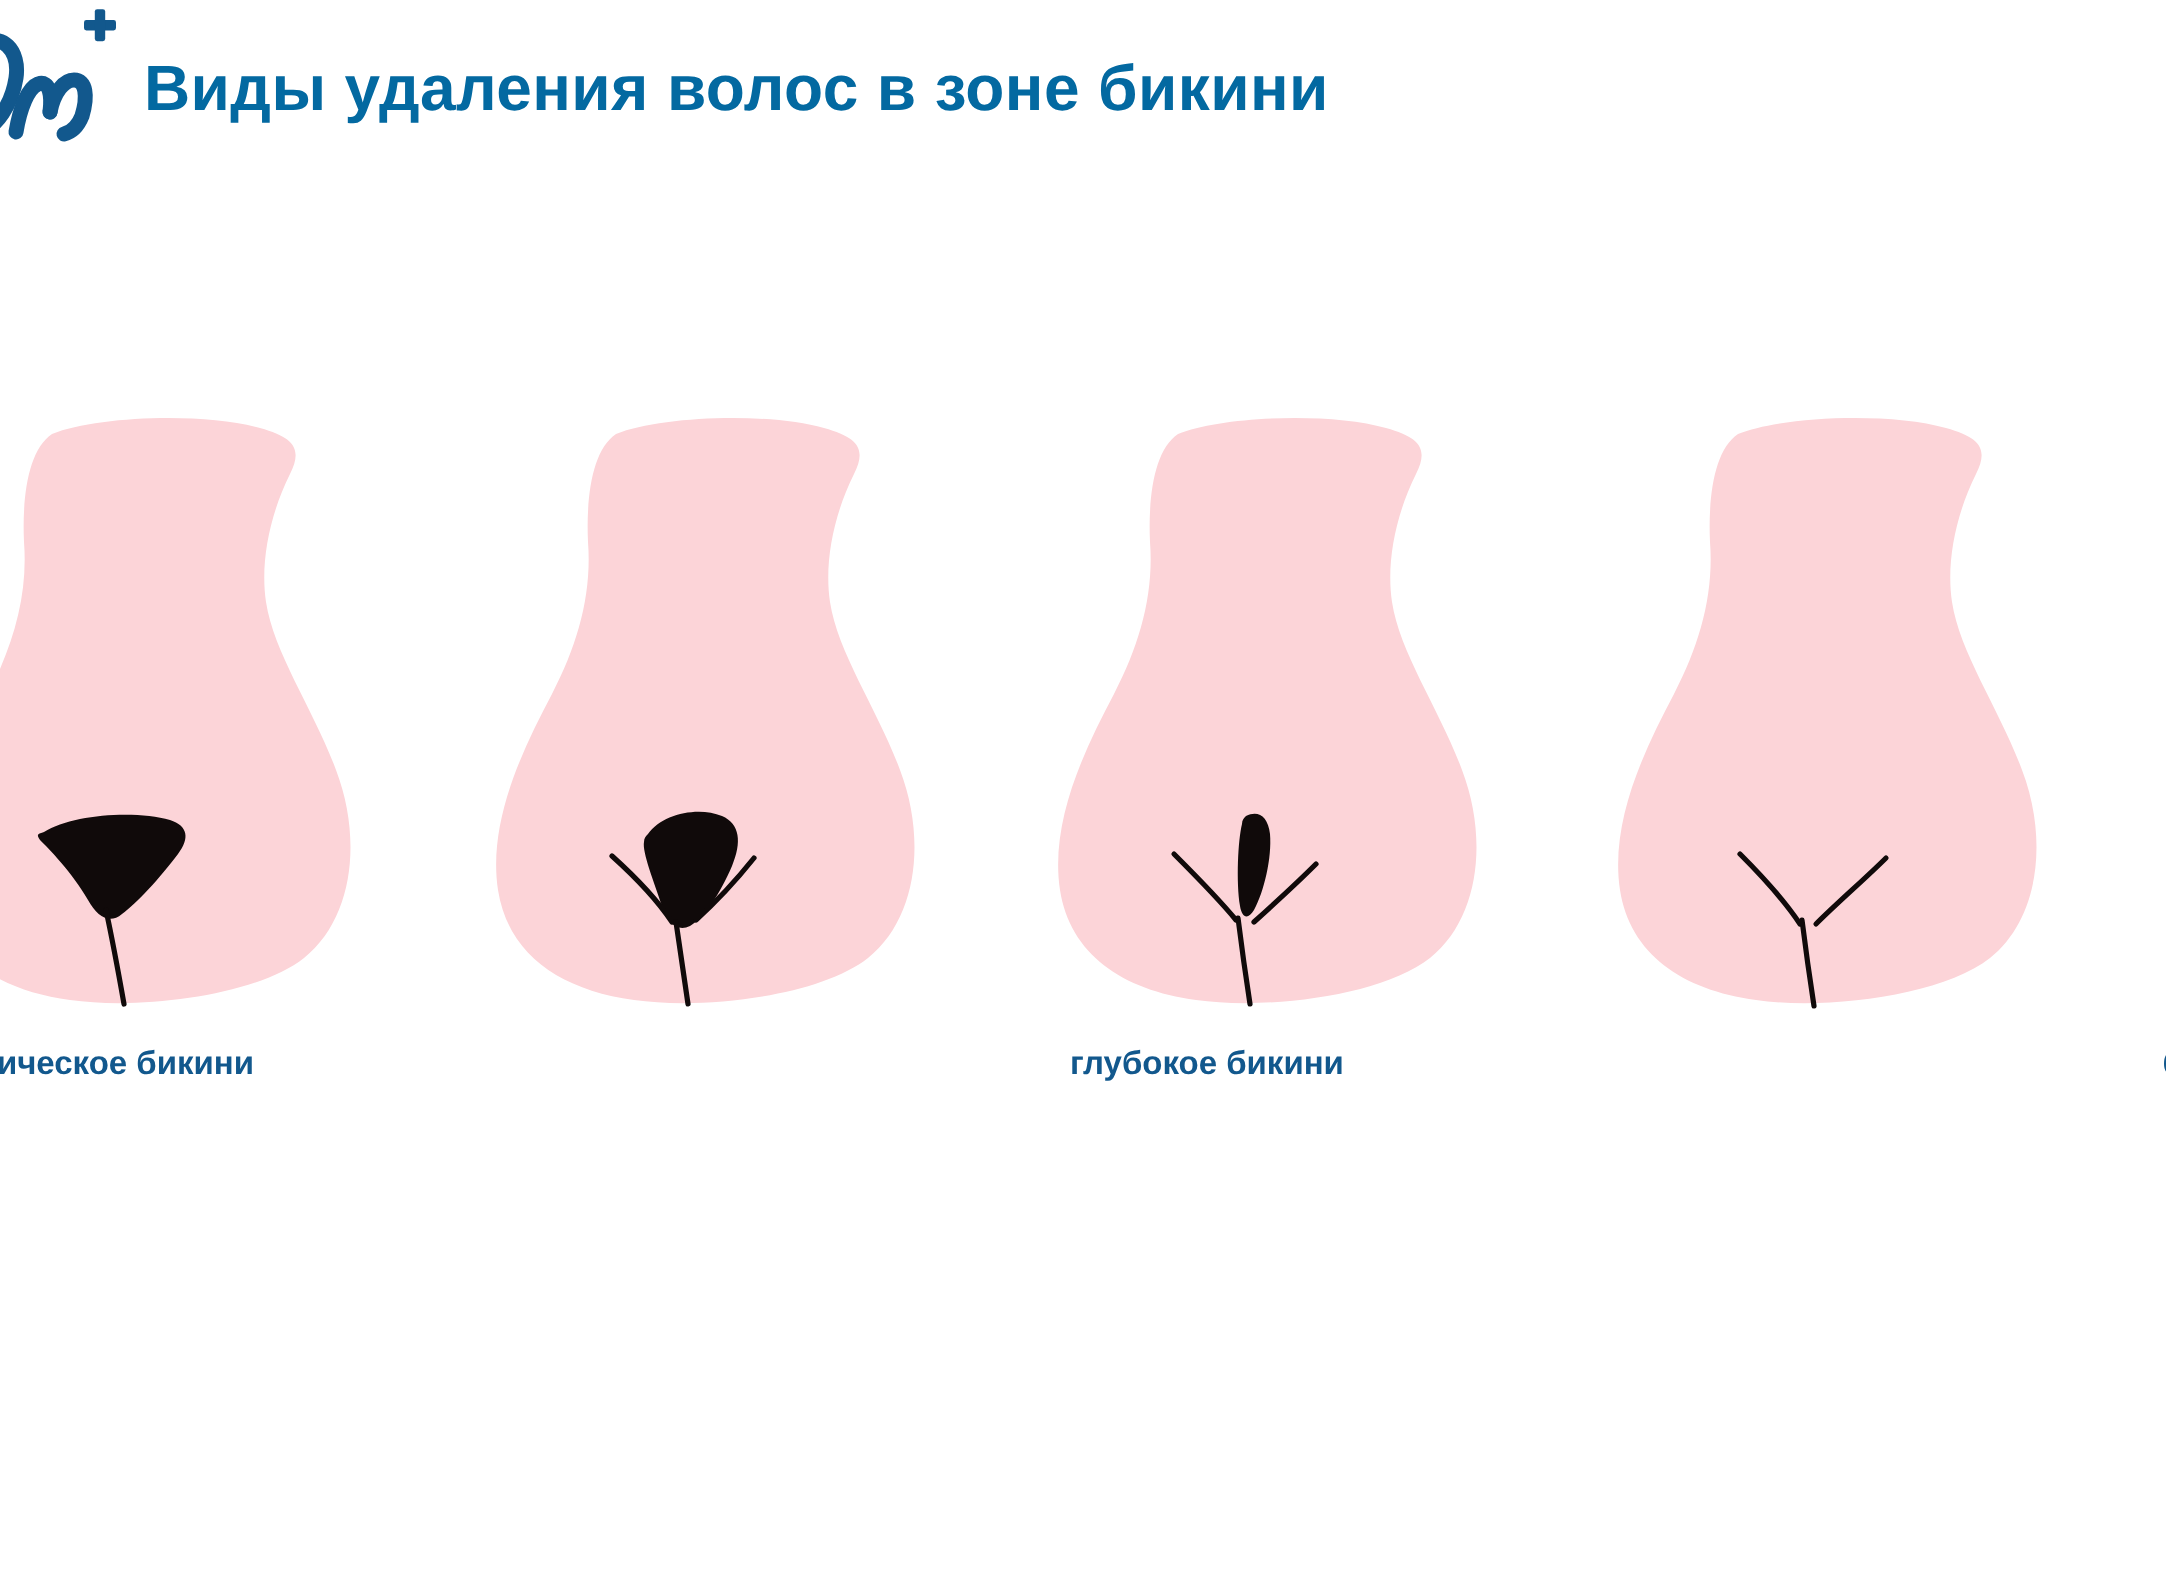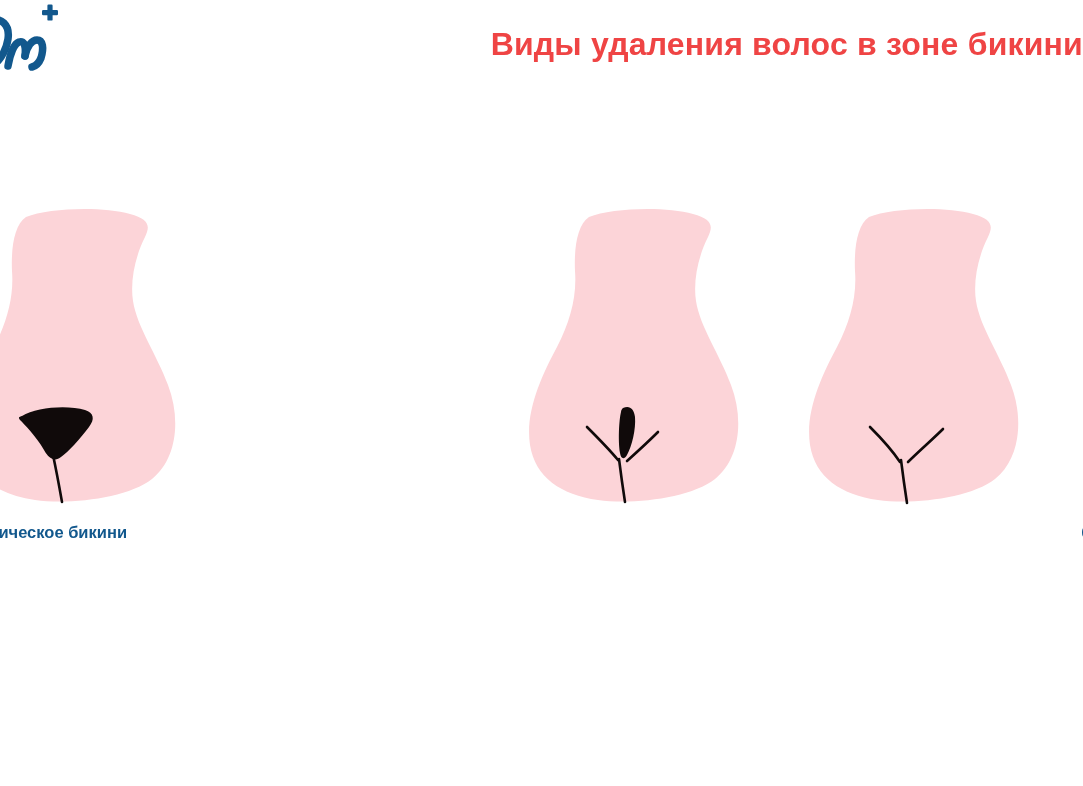--- a/index.html
+++ b/index.html
@@ -24,23 +24,24 @@
     width: 96px;
     height: 74px;
   }
 
   
   #page-title {
     position: absolute;
     left: 0;
     top: 24px;
     width: 1083px;
-    text-align: right;
+    text-align: left;
+    padding-left: 72px;
     box-sizing: border-box;
-    color: #ef4444;
+    color: #0369a1;
     font-size: 32px;
     font-weight: bold;
     letter-spacing: 0.2px;
     line-height: 40px;
     white-space: nowrap;
   }
 
   
   #figures-row {
     position: absolute;
@@ -113,20 +114,36 @@
            C46 290 20 272 15 240 C10 207 26 172 42 142
            C55 117 62 92 60 66 C59 44 62 20 74 12 Z"></path>
       <path fill="#100A0A" d="M70 211 C84 202 116 200 133 205 C142 208 143 214 137 222
            C128 234 116 247 109 252 C103 257 97 254 92 245
            C84 231 72 219 68 215 C66 212 67 212 70 211 Z"></path>
       <path fill="none" stroke="#100A0A" stroke-width="2.6" stroke-linecap="round" d="M101 250 C104 264 107 280 110 297"></path>
     </svg>
     <div class="figure-label" id="figure-label-0">классическое бикини</div>
   </div>
 
+  <div class="figure-cell" id="figure-cell-1">
+    <svg class="torso-svg" viewBox="0 0 271 310">
+      <path fill="#FCD4D8" d="M74 12 C96 3 150 1 178 9 C196 14 199 20 193 32
+           C183 52 178 76 181 96 C185 122 205 150 216 180
+           C229 214 225 254 200 274 C176 293 118 300 83 295
+           C46 290 20 272 15 240 C10 207 26 172 42 142
+           C55 117 62 92 60 66 C59 44 62 20 74 12 Z"></path>
+      <path fill="#100A0A" d="M90 212 C97 202 115 198 127 203 C136 207 137 216 132 228
+           C126 242 118 254 111 258 C105 261 100 257 97 248
+           C93 236 87 221 88 216 C88 214 89 213 90 212 Z"></path>
+      <path fill="none" stroke="#100A0A" stroke-width="2.6" stroke-linecap="round" d="M72 223 C82 232 94 244 102 256"></path>
+      <path fill="none" stroke="#100A0A" stroke-width="2.6" stroke-linecap="round" d="M143 224 C135 234 124 246 114 255"></path>
+      <path fill="none" stroke="#100A0A" stroke-width="2.6" stroke-linecap="round" d="M104 256 C106 270 108 284 110 297"></path>
+    </svg>
+    <div class="figure-label" id="figure-label-1">глубокое бикини</div>
+  </div>
 
   <div class="figure-cell" id="figure-cell-2">
     <svg class="torso-svg" viewBox="0 0 271 310">
       <path fill="#FCD4D8" d="M74 12 C96 3 150 1 178 9 C196 14 199 20 193 32
            C183 52 178 76 181 96 C185 122 205 150 216 180
            C229 214 225 254 200 274 C176 293 118 300 83 295
            C46 290 20 272 15 240 C10 207 26 172 42 142
            C55 117 62 92 60 66 C59 44 62 20 74 12 Z"></path>
       <path fill="#100A0A" d="M108 203 C114 200 119 203 120 212 C121 224 117 241 112 250
            C109 255 106 254 105 248 C103 236 104 215 106 207

